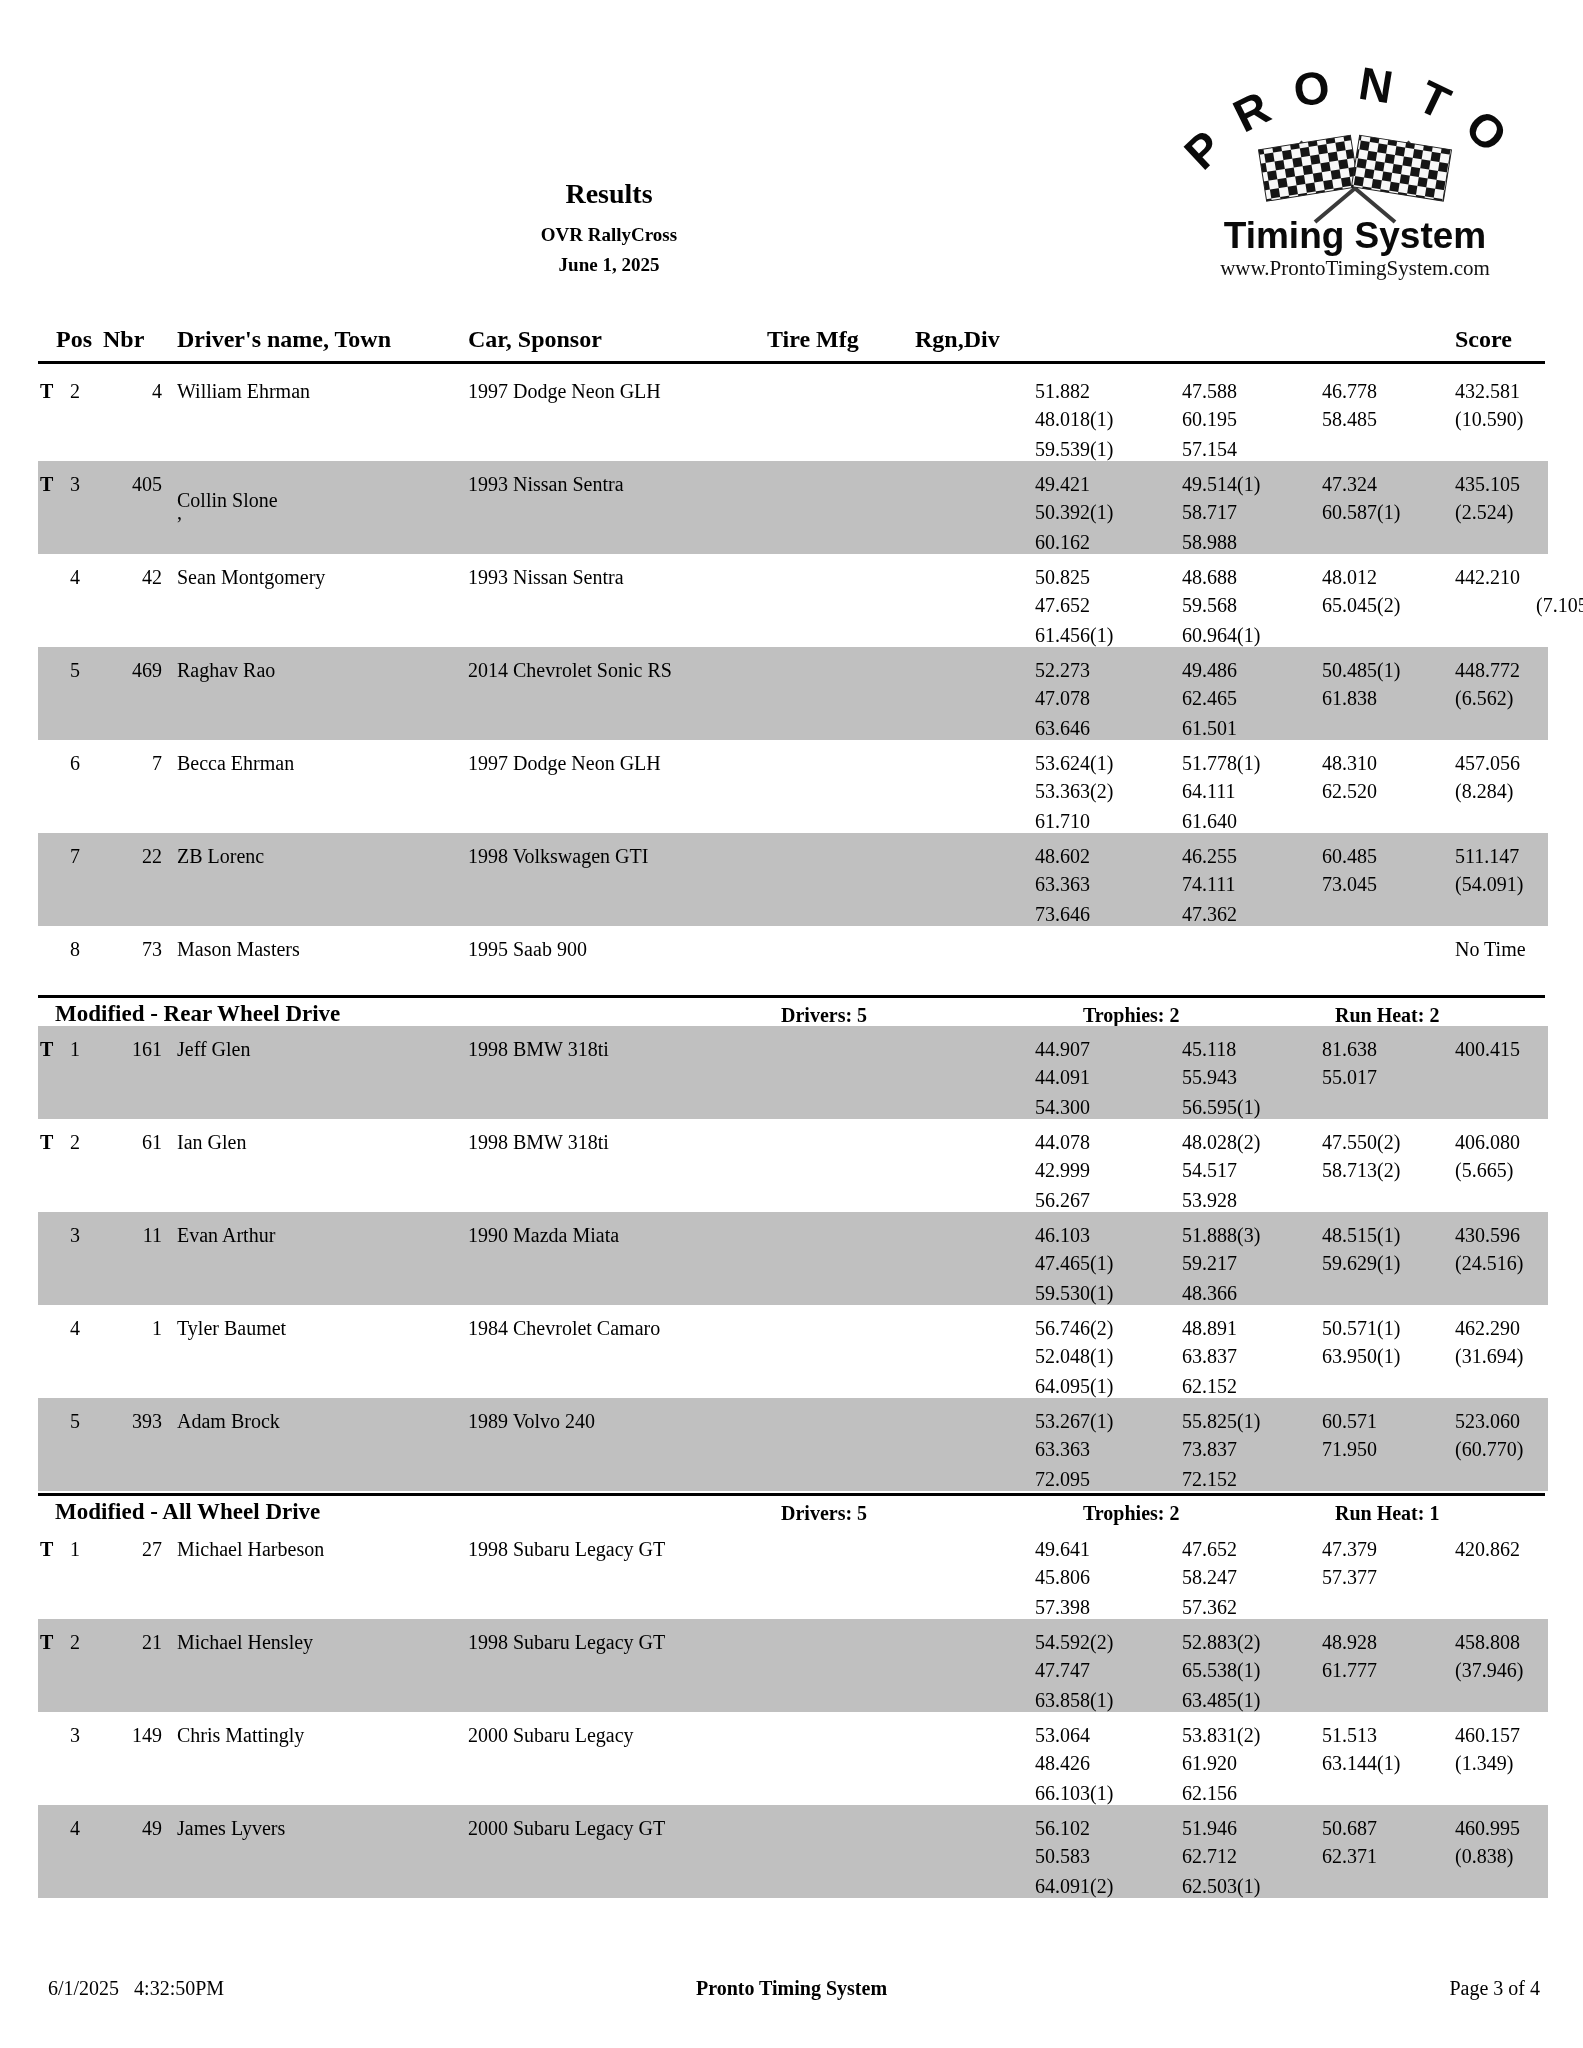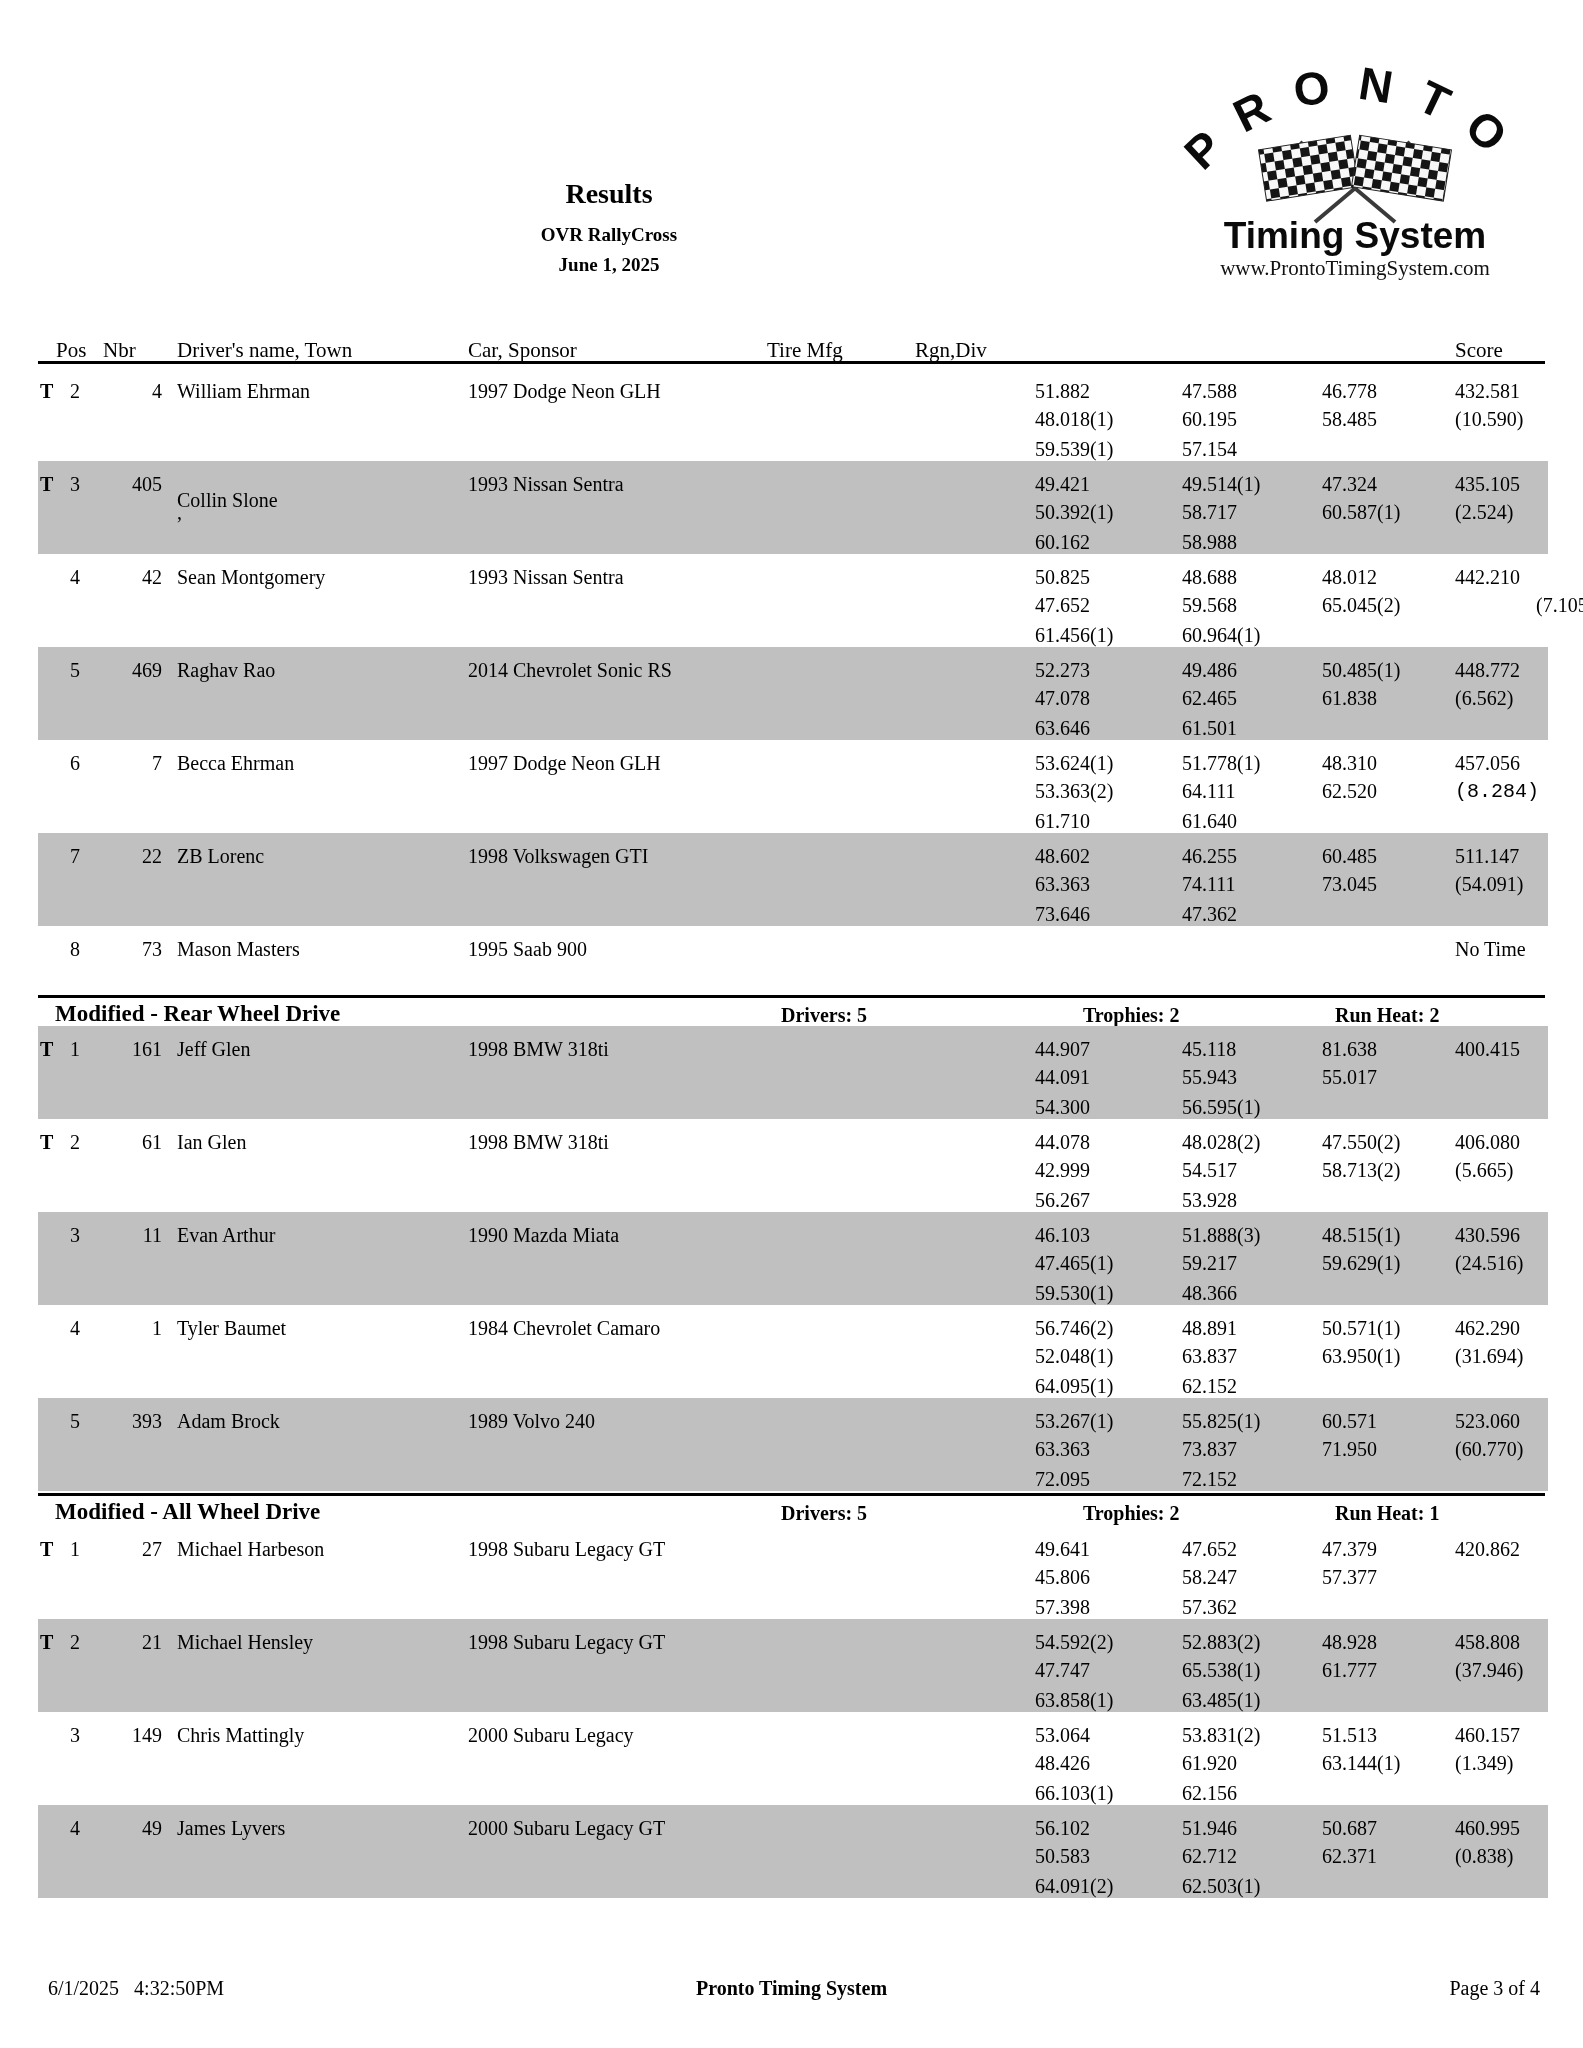--- a/index.html
+++ b/index.html
@@ -4,21 +4,21 @@
 <style>
   html,body{margin:0;padding:0;background:#888;}
   #page{position:relative;width:1583px;height:2048px;background:#ffffff;overflow:hidden;
         font-family:"Liberation Serif",serif;color:#000;}
   .abs{position:absolute;}
   .cell{position:absolute;white-space:pre;font-size:20px;line-height:23px;color:#000;}
   .right{text-align:right;}
   .w24{width:24px;}
   .w62{width:62px;}
   .b{font-weight:bold;}
-  .colhead{position:absolute;top:338px;font-weight:normal;font-size:21px;white-space:pre;}
+  .colhead{position:absolute;top:326px;font-weight:bold;font-size:24px;white-space:pre;}
   .sec-title{font-weight:bold;font-size:23px;line-height:25px;}
   .rule{position:absolute;left:38px;width:1507px;height:3px;background:#000;}
   .band{position:absolute;left:38px;width:1510px;}
   .titleblock{position:absolute;left:0;width:1218px;text-align:center;font-weight:bold;}
   #t-results{top:178px;font-size:28px;}
   #t-event{top:224px;font-size:19px;}
   #t-date{top:254px;font-size:19px;}
   .footer{position:absolute;top:1977px;font-size:20px;white-space:pre;}
   #f-left{left:48px;}
   #f-center{left:0;width:1583px;text-align:center;font-weight:bold;}
@@ -138,21 +138,21 @@
       <div class="cell" style="left: 468px; top: 752px;">1997 Dodge Neon GLH</div>
       <div class="cell" style="left: 1035px; top: 752px;">53.624(1)</div>
       <div class="cell" style="left: 1182px; top: 752px;">51.778(1)</div>
       <div class="cell" style="left: 1322px; top: 752px;">48.310</div>
       <div class="cell" style="left: 1035px; top: 780px;">53.363(2)</div>
       <div class="cell" style="left: 1182px; top: 780px;">64.111</div>
       <div class="cell" style="left: 1322px; top: 780px;">62.520</div>
       <div class="cell" style="left: 1035px; top: 810px;">61.710</div>
       <div class="cell" style="left: 1182px; top: 810px;">61.640</div>
       <div class="cell" style="left: 1455px; top: 752px;">457.056</div>
-      <div class="cell" style="left: 1455px; top: 780px; font-family: Liberation Mono, monospace;">(8.284)</div>
+      <div class="cell" style="left: 1455px; top: 780px;">(8.284)</div>
       <div class="band" style="top: 833px; height: 93px; background: rgb(192, 192, 192);"></div>
       <div class="cell right w24" style="left: 56px; top: 845px;">7</div>
       <div class="cell right w62" style="left: 100px; top: 845px;">22</div>
       <div class="cell" style="left: 177px; top: 845px;">ZB Lorenc</div>
       <div class="cell" style="left: 468px; top: 845px;">1998 Volkswagen GTI</div>
       <div class="cell" style="left: 1035px; top: 845px;">48.602</div>
       <div class="cell" style="left: 1182px; top: 845px;">46.255</div>
       <div class="cell" style="left: 1322px; top: 845px;">60.485</div>
       <div class="cell" style="left: 1035px; top: 873px;">63.363</div>
       <div class="cell" style="left: 1182px; top: 873px;">74.111</div>

